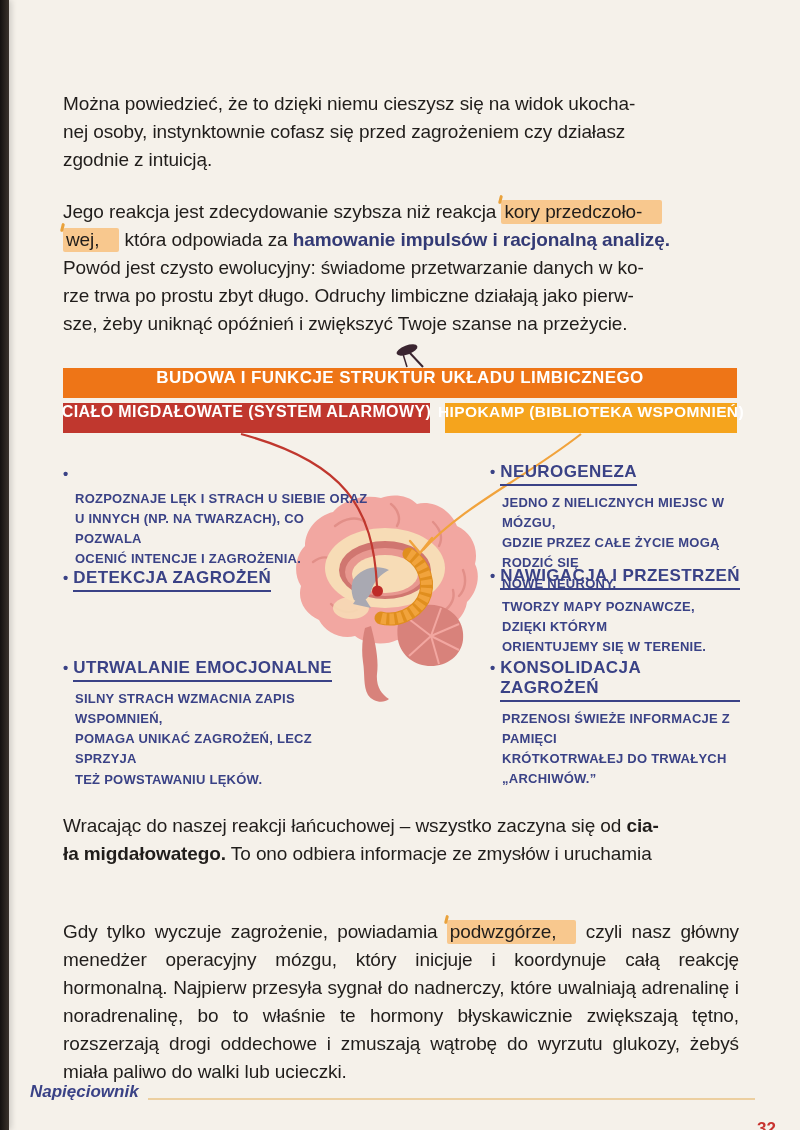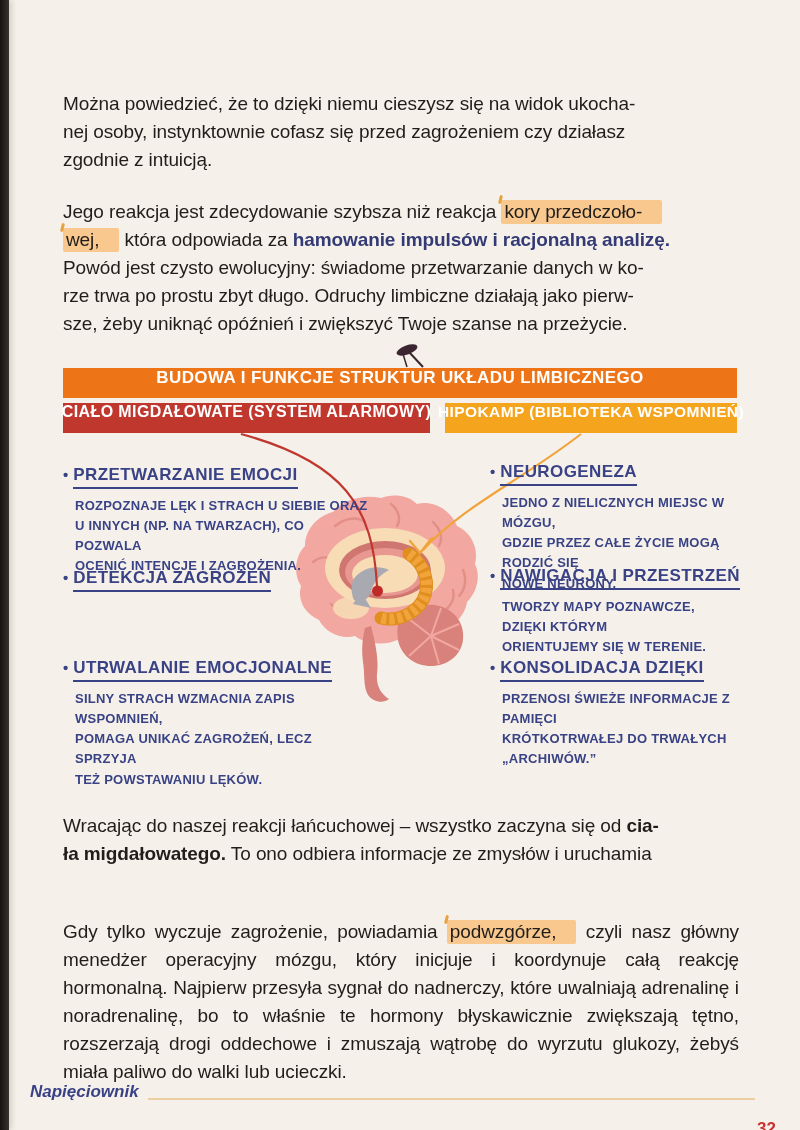--- a/index.html
+++ b/index.html
@@ -133,21 +133,20 @@
       <path d="M 178,94 C 282,122 310,168 314,246" fill="none" stroke="var(--red)" stroke-width="2.2"></path>
       <circle cx="314.5" cy="251" r="5.5" fill="var(--brain-red)"></circle>
       <path d="M 518,94 C 462,138 400,166 360,210" fill="none" stroke="var(--brain-orange)" stroke-width="2.2"></path>
       <path d="M 369,198 L 357,213 L 347,201" fill="none" stroke="var(--brain-orange)" stroke-width="2.4" stroke-linecap="round"></path>
     </svg>
 
     <div class="col left">
       <div class="item" style="top:125px;">
         <div class="trow">
             <span class="dot">•</span>
-          <span class="title">PRZETWARZANIE EMOCJI</span>
           </div>
         <div class="body">ROZPOZNAJE LĘK I STRACH U SIEBIE ORAZ
 U INNYCH (NP. NA TWARZACH), CO POZWALA
 OCENIĆ INTENCJE I ZAGROŻENIA.</div>
       </div>
       <div class="item" style="top:228px;">
         <div class="trow">
             <span class="dot">•</span>
           <span class="title">DETEKCJA ZAGROŻEŃ</span>
           </div>
@@ -177,21 +176,21 @@
         <div class="trow">
             <span class="dot">•</span>
           <span class="title">NAWIGACJA I PRZESTRZEŃ</span>
           </div>
         <div class="body">TWORZY MAPY POZNAWCZE, DZIĘKI KTÓRYM
 ORIENTUJEMY SIĘ W TERENIE.</div>
       </div>
       <div class="item" style="top:318px;">
         <div class="trow">
             <span class="dot">•</span>
-          <span class="title">KONSOLIDACJA DZIĘKI</span>
+          <span class="title">KONSOLIDACJA ZAGROŻEŃ</span>
           </div>
         <div class="body">PRZENOSI ŚWIEŻE INFORMACJE Z PAMIĘCI
 KRÓTKOTRWAŁEJ DO TRWAŁYCH „ARCHIWÓW.”</div>
       </div>
     </div>
   </div>
 
   <p class="para" style="top:793px;"><span>Wracając do naszej reakcji łańcuchowej – wszystko zaczyna się od </span><span class="bold">cia-</span><br><span class="bold">ła migdałowatego.</span><span> To ono odbiera informacje ze zmysłów i uruchamia</span><br></p>
   <p class="para justify" style="top:899px;"><span>Gdy tylko wyczuje zagrożenie, powiadamia </span><span class="hl">podwzgórze,</span><span> czyli nasz główny menedżer operacyjny mózgu, który inicjuje i koordynuje całą reakcję hormonalną. Najpierw przesyła sygnał do nadnerczy, które uwalniają adrenalinę i noradrenalinę, bo to właśnie te hormony błyskawicznie zwiększają tętno, rozszerzają drogi oddechowe i zmuszają wątrobę do wyrzutu glukozy, żebyś miała paliwo do walki lub ucieczki.</span></p>
 

